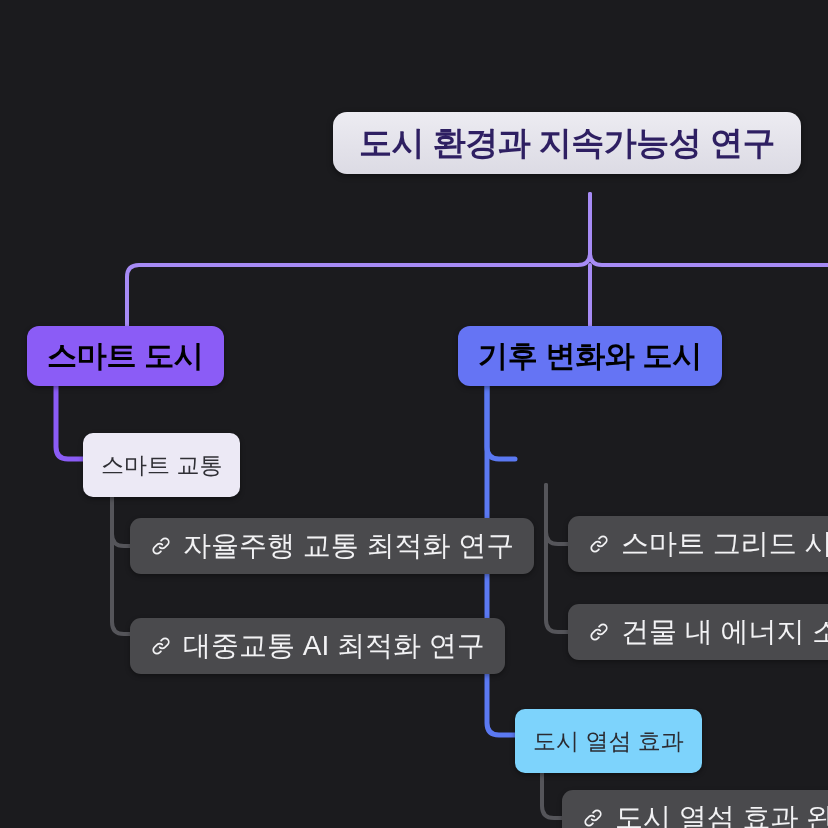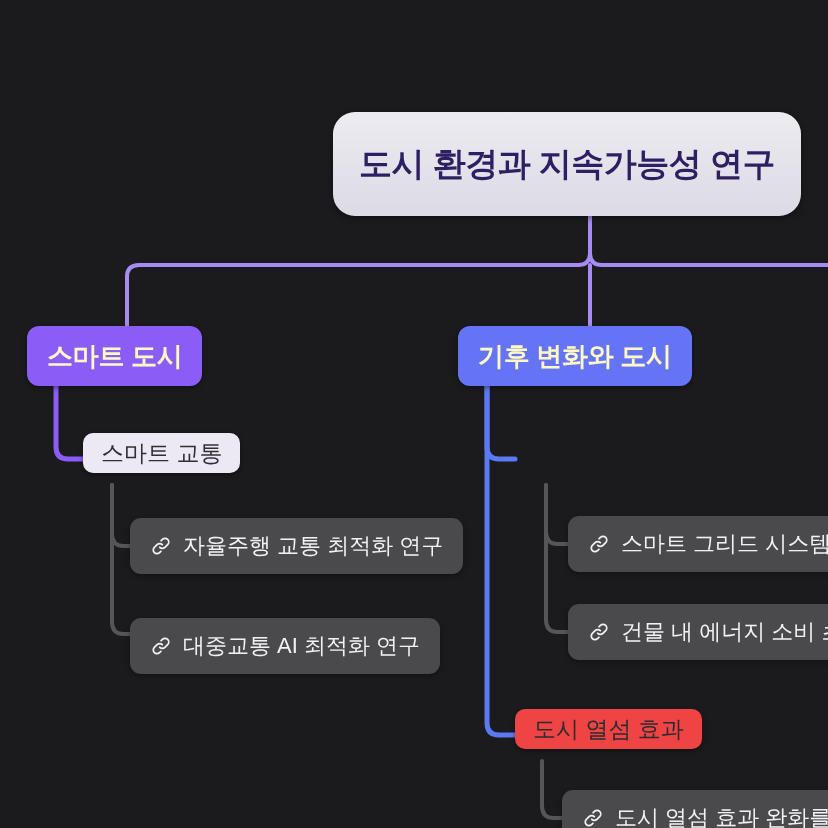--- a/index.html
+++ b/index.html
@@ -26,67 +26,67 @@
   .node {
     position: absolute;
     display: flex;
     align-items: center;
     white-space: nowrap;
     border-radius: 12px;
   }
   
   .node.root {
     left: 333px; top: 112px;
-    height: 104px;
+    height: 62px;
     padding: 0 26px;
-    border-radius: 22px;
+    border-radius: 14px;
     background: linear-gradient(180deg,#edecf2 0%,#e3e2ea 55%,#dcdbe4 100%);
     color: #2e1f62;
     font-size: 33px;
     font-weight: bold;
     letter-spacing: -0.5px;
     box-shadow: 0 2px 6px rgba(0,0,0,0.45);
   }
   
   .node.branch {
     height: 60px;
     padding: 0 20px;
     border-radius: 12px;
-    color: #fef9c3;
-    font-size: 26px;
+    color: #000000;
+    font-size: 30px;
     font-weight: bold;
     letter-spacing: -0.3px;
     box-shadow: 0 2px 5px rgba(0,0,0,0.4);
   }
   .node.branch.purple { background: #8b5cf6; left: 27px;  top: 326px; }
   .node.branch.blue   { background: #6574f4; left: 458px; top: 326px; }
 
   
   .node.sub {
-    height: 40px;
+    height: 64px;
     padding: 12px 18px;
     border-radius: 10px;
     background: #ece9f5;
     color: #2f2f35;
     font-size: 23px;
     box-shadow: 0 2px 5px rgba(0,0,0,0.4);
   }
-  .node.sub.muted { background: #ef4444; color: #2b2b31; }
+  .node.sub.muted { background: #7dd3fc; color: #2b2b31; }
   .node.sub-transit { left: 83px;  top: 433px; }
   .node.sub-energy  { left: 515px; top: 433px; }
   .node.sub-heat    { left: 515px; top: 709px; }
 
   
   .node.leaf {
     height: 56px;
     padding: 0 20px;
     border-radius: 11px;
     background: #4a4a4d;
     color: #f2f2f4;
-    font-size: 22px;
+    font-size: 28px;
     gap: 11px;
     box-shadow: 0 2px 5px rgba(0,0,0,0.35);
   }
   .node.leaf-a { left: 130px; top: 518px; }
   .node.leaf-b { left: 130px; top: 606px; margin-top: 12px; }
   .node.leaf-c { left: 568px; top: 516px; }
   .node.leaf-d { left: 568px; top: 604px; }
   .node.leaf-e { left: 562px; top: 790px; }
 
   .link-icon {

